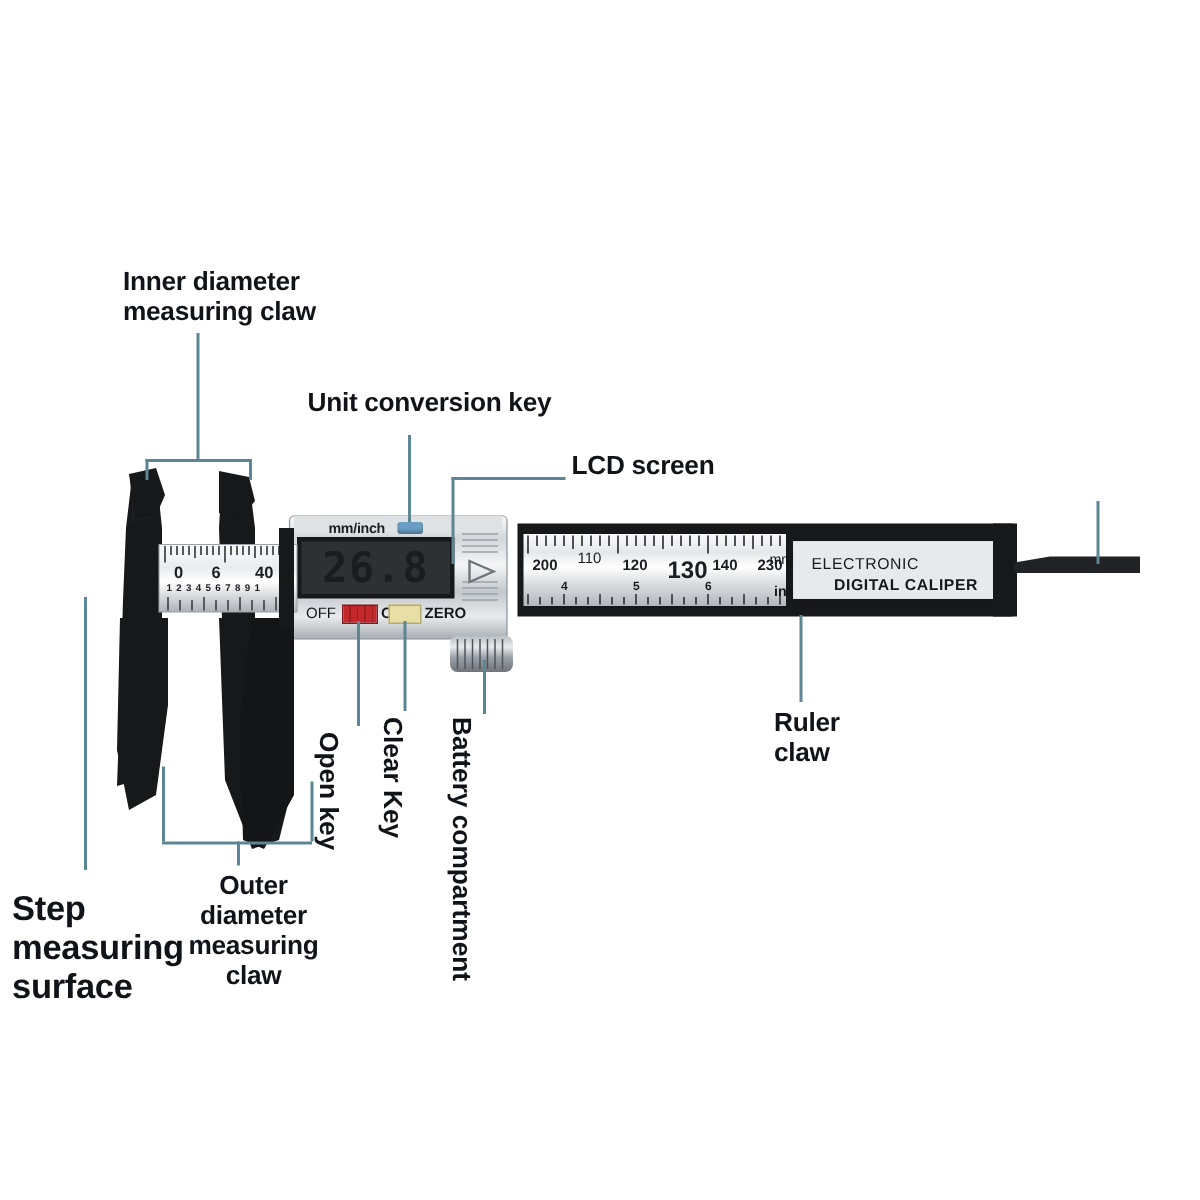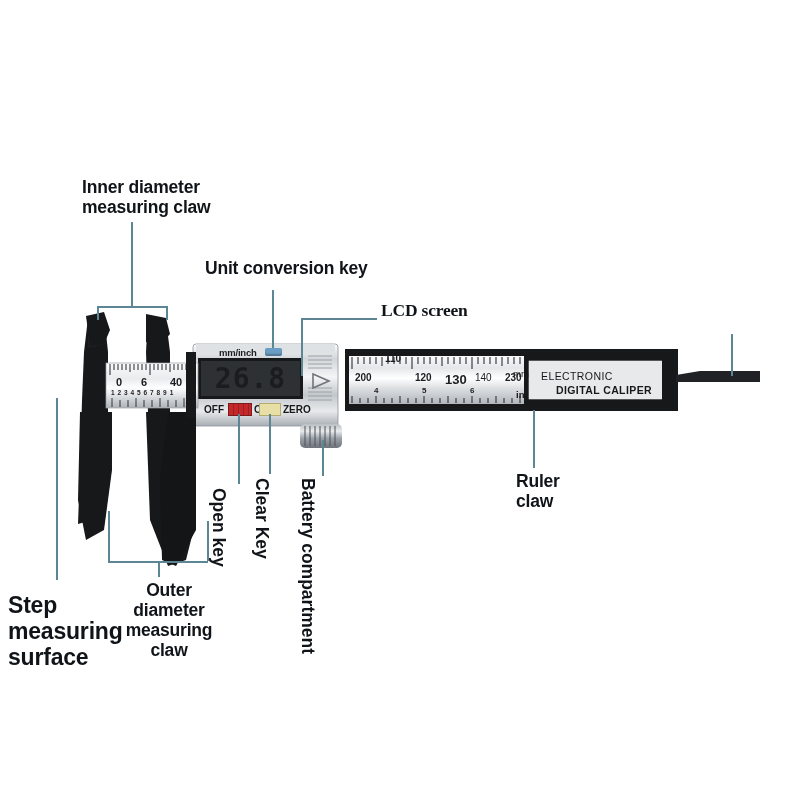--- a/index.html
+++ b/index.html
@@ -16,21 +16,21 @@
   .label{
     position:absolute;
     color:#101418;
     font-weight:700;
     line-height:1.14;
     letter-spacing:-0.2px;
     white-space:pre-line;
   }
   .lbl-inner-claw   {left:82px;  top:178px; font-size:17.5px; }
   .lbl-unit-key     {left:205px; top:259px; font-size:17.5px; }
-  .lbl-lcd          {left:381px; top:301px; font-size:17.5px;font-family:Liberation Serif, serif; }
+  .lbl-lcd          {left:381px; top:301px; font-size:17.5px; }
   .lbl-depth        {left:697px; top:290px; font-size:17.5px; text-align:left;}
   .lbl-ruler-body   {left:516px; top:472px; font-size:17.5px; }
   .lbl-outer-claw   {left:120px; top:581px; font-size:17.5px; text-align:center; width:98px;}
   .lbl-step         {left:8px;   top:592px; font-size:23px;  line-height:1.13;}
 
   
   .vlabel{
     position:absolute;
     color:#101418;
     font-weight:700;
@@ -253,40 +253,40 @@
     <rect x="186" y="352" width="10" height="66" fill="#17181a"></rect>
   </svg>
 
   <div class="part" style="left:198px;top:358px;width:105px;height:41px;display:flex;align-items:center;justify-content:center;">
     <span style="font-family:'DejaVu Sans Mono',monospace;font-weight:700;font-size:28px;color:#1a1c1e;letter-spacing:1px;">26.8</span>
   </div>
 
   <div class="part" style="left:219px;top:347px;font-size:9.5px;font-weight:700;color:#1b1d20;letter-spacing:-0.2px;">mm/inch</div>
   <div class="part" style="left:265px;top:348px;width:17px;height:8px;border-radius:2px;background:#6b9ec4;box-shadow:inset 0 -2px 2px rgba(0,0,0,.25);"></div>
 
-  <div class="part" style="left:204px;top:404px;font-size:10px;font-weight:700;color:#17181a;">OFF</div>
+  <div class="part" style="left:204px;top:404px;font-size:10px;font-weight:400;color:#17181a;">OFF</div>
   <div class="part" style="left:228px;top:403px;width:22px;height:11px;background:#c4282b;border:1px solid #7d1a1c;">
     <div style="width:100%;height:100%;background:repeating-linear-gradient(90deg,#c4282b 0 4px,#9c2022 4px 5px);"></div>
   </div>
   <div class="part" style="left:254px;top:404px;font-size:10px;font-weight:700;color:#17181a;">ON</div>
 
   <div class="part" style="left:258px;top:403px;width:0;height:0;"></div>
   <div class="part" style="left:256px;top:403px;width:0;height:0;"></div>
 
   <div class="part" style="left:259px;top:403px;width:20px;height:11px;background:#e8dfa6;border:1px solid #b5ab70;"></div>
   <div class="part" style="left:283px;top:404px;font-size:10px;font-weight:700;color:#17181a;">ZERO</div>
 
   <div class="part" style="left:541px;top:370px;font-size:10.5px;font-weight:400;color:#17181a;letter-spacing:0.4px;">ELECTRONIC</div>
   <div class="part" style="left:556px;top:384px;font-size:10.5px;font-weight:700;color:#17181a;letter-spacing:0.4px;">DIGITAL CALIPER</div>
 
   <div class="part" style="left:355px;top:372px;font-size:10px;font-weight:700;color:#1b1d20;">200</div>
-  <div class="part" style="left:385px;top:353px;font-size:10px;font-weight:700;color:#1b1d20;">110</div>
+  <div class="part" style="left:385px;top:367px;font-size:10px;font-weight:400;color:#1b1d20;">110</div>
   <div class="part" style="left:415px;top:372px;font-size:10px;font-weight:700;color:#1b1d20;">120</div>
-  <div class="part" style="left:445px;top:372px;font-size:13px;font-weight:700;color:#1b1d20;">130</div>
-  <div class="part" style="left:475px;top:372px;font-size:10px;font-weight:400;color:#1b1d20;">140</div>
+  <div class="part" style="left:445px;top:372px;font-size:16px;font-weight:700;color:#1b1d20;">130</div>
+  <div class="part" style="left:475px;top:372px;font-size:10px;font-weight:700;color:#1b1d20;">140</div>
   <div class="part" style="left:505px;top:372px;font-size:10px;font-weight:700;color:#1b1d20;">230</div>
 
   <div class="part" style="left:513px;top:368px;font-size:9.5px;font-weight:400;color:#17181a;">mm</div>
   <div class="part" style="left:516px;top:389px;font-size:9.5px;font-weight:700;color:#17181a;">in</div>
 
   <div class="part" style="left:374px;top:386px;font-size:8px;font-weight:700;color:#1b1d20;">4</div>
   <div class="part" style="left:422px;top:386px;font-size:8px;font-weight:700;color:#1b1d20;">5</div>
   <div class="part" style="left:470px;top:386px;font-size:8px;font-weight:700;color:#1b1d20;">6</div>
 
   <div class="part" style="left:116px;top:376px;font-size:11px;font-weight:700;color:#1b1d20;">0</div>

